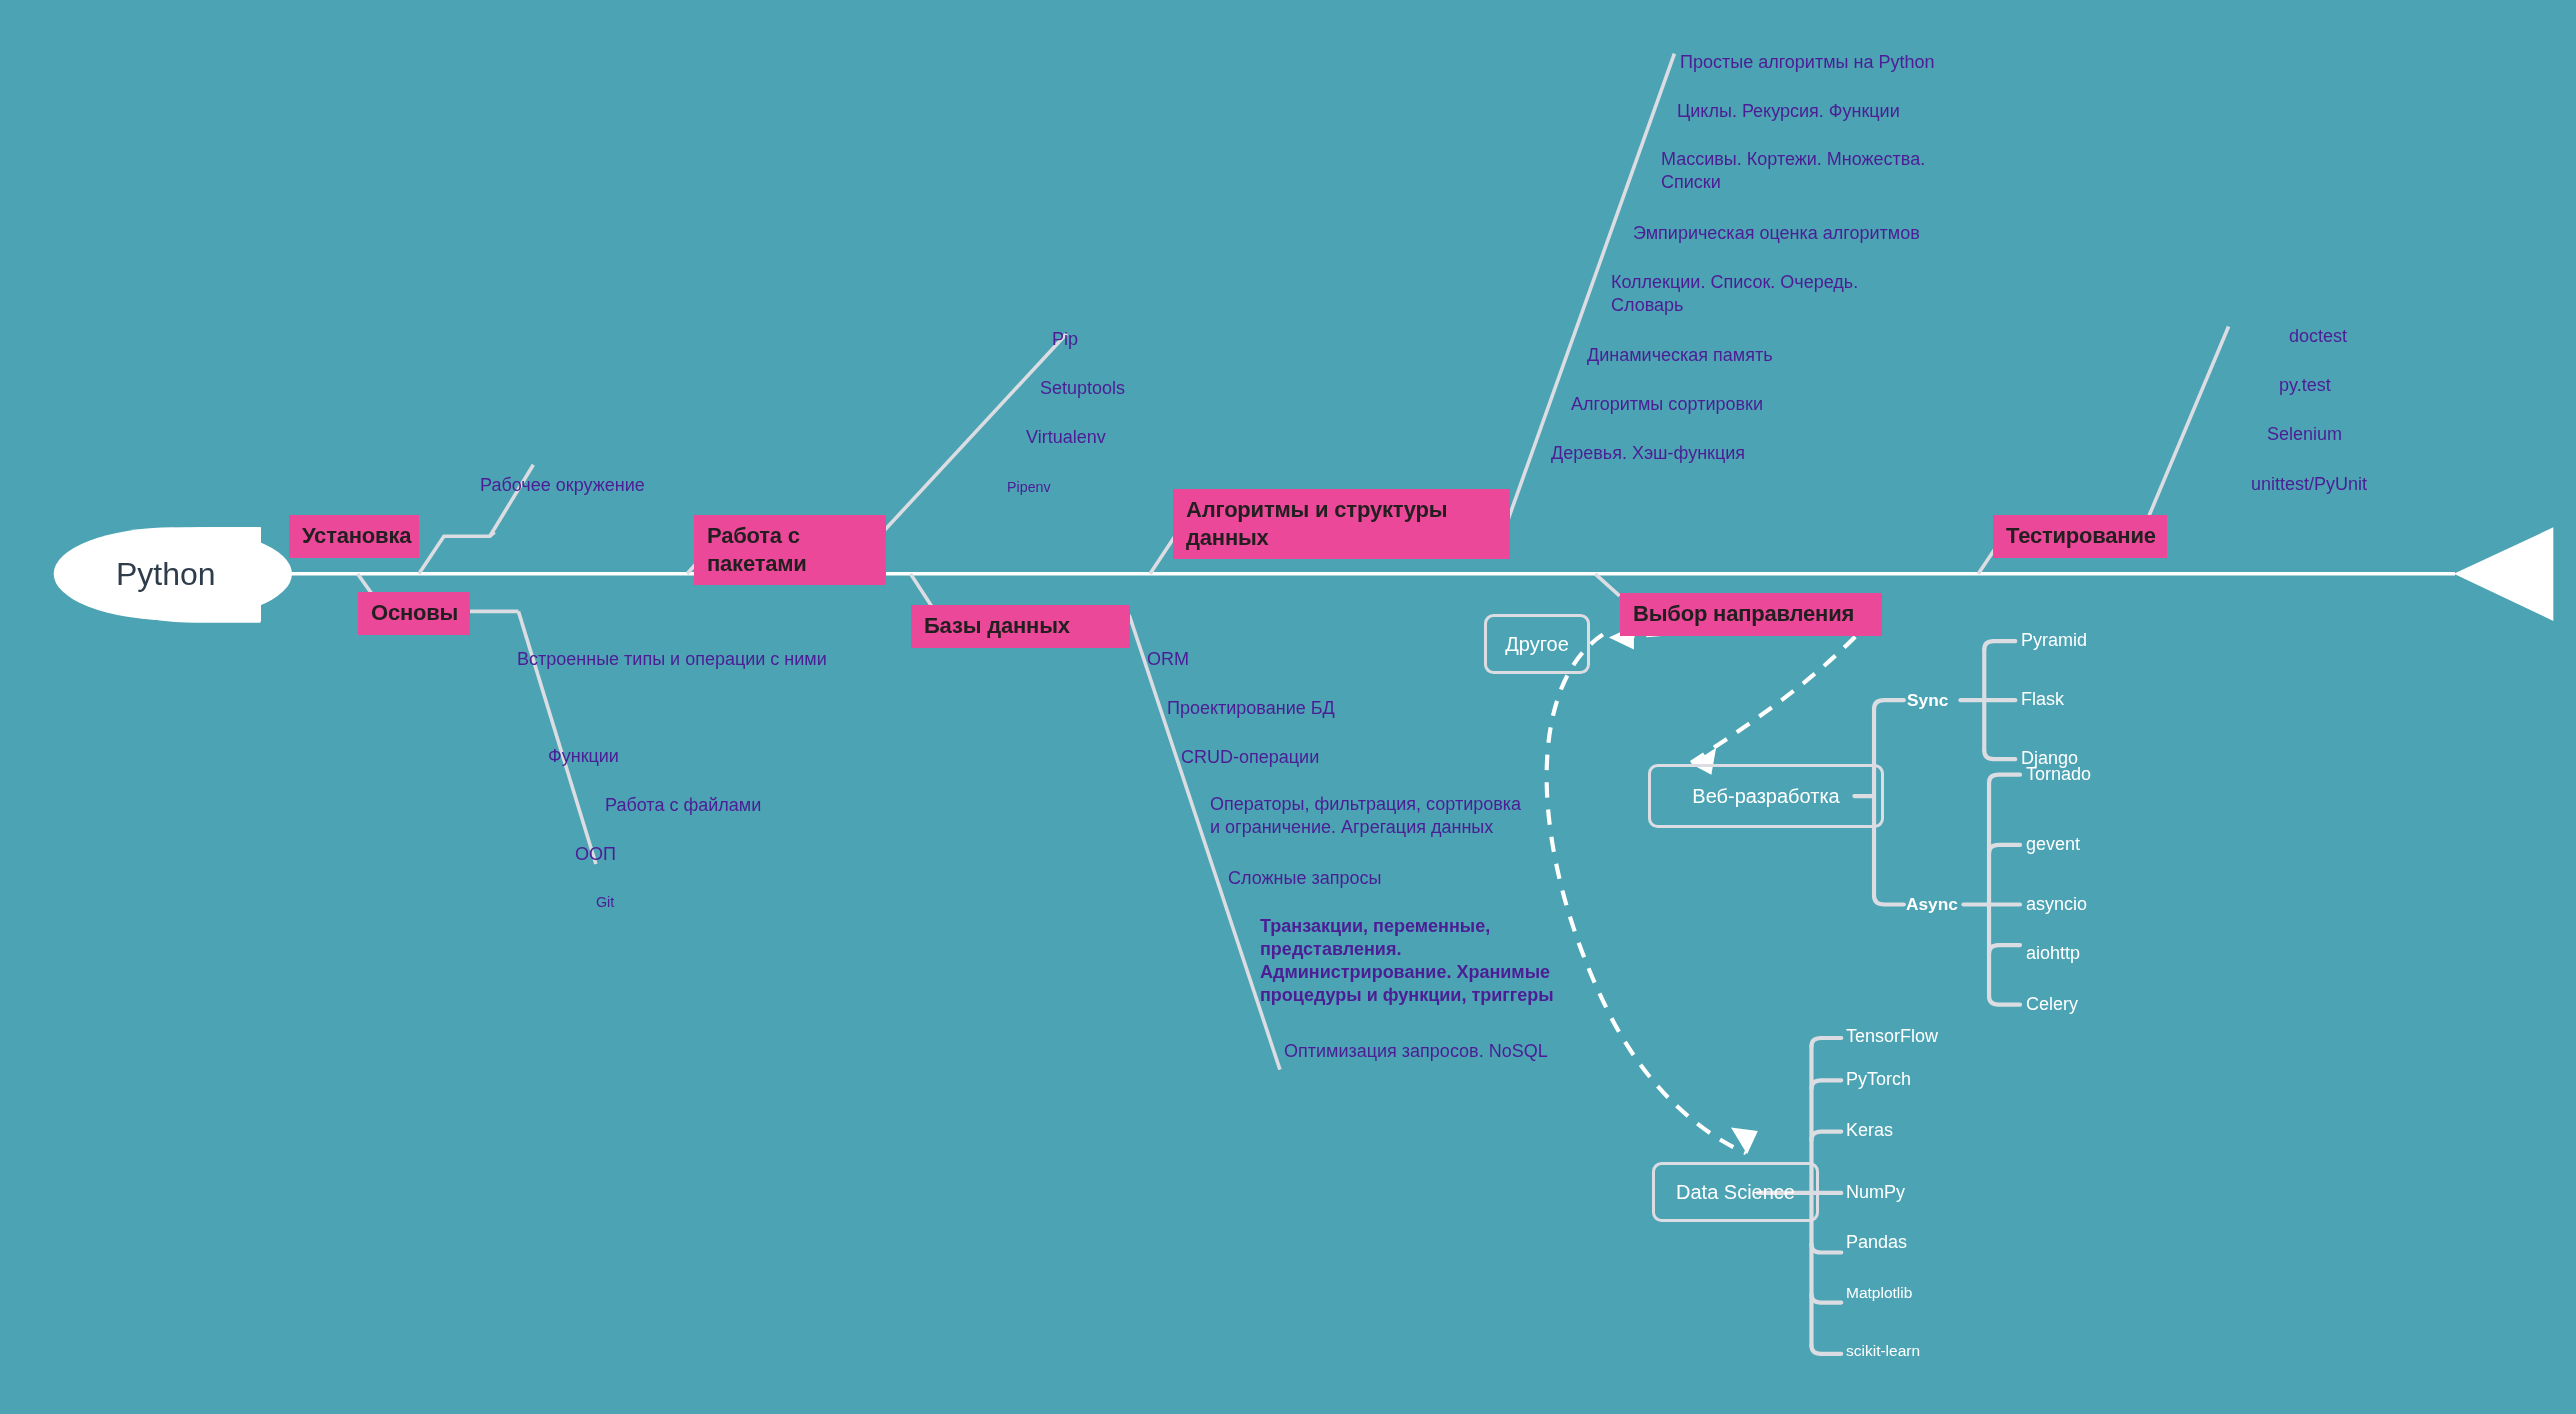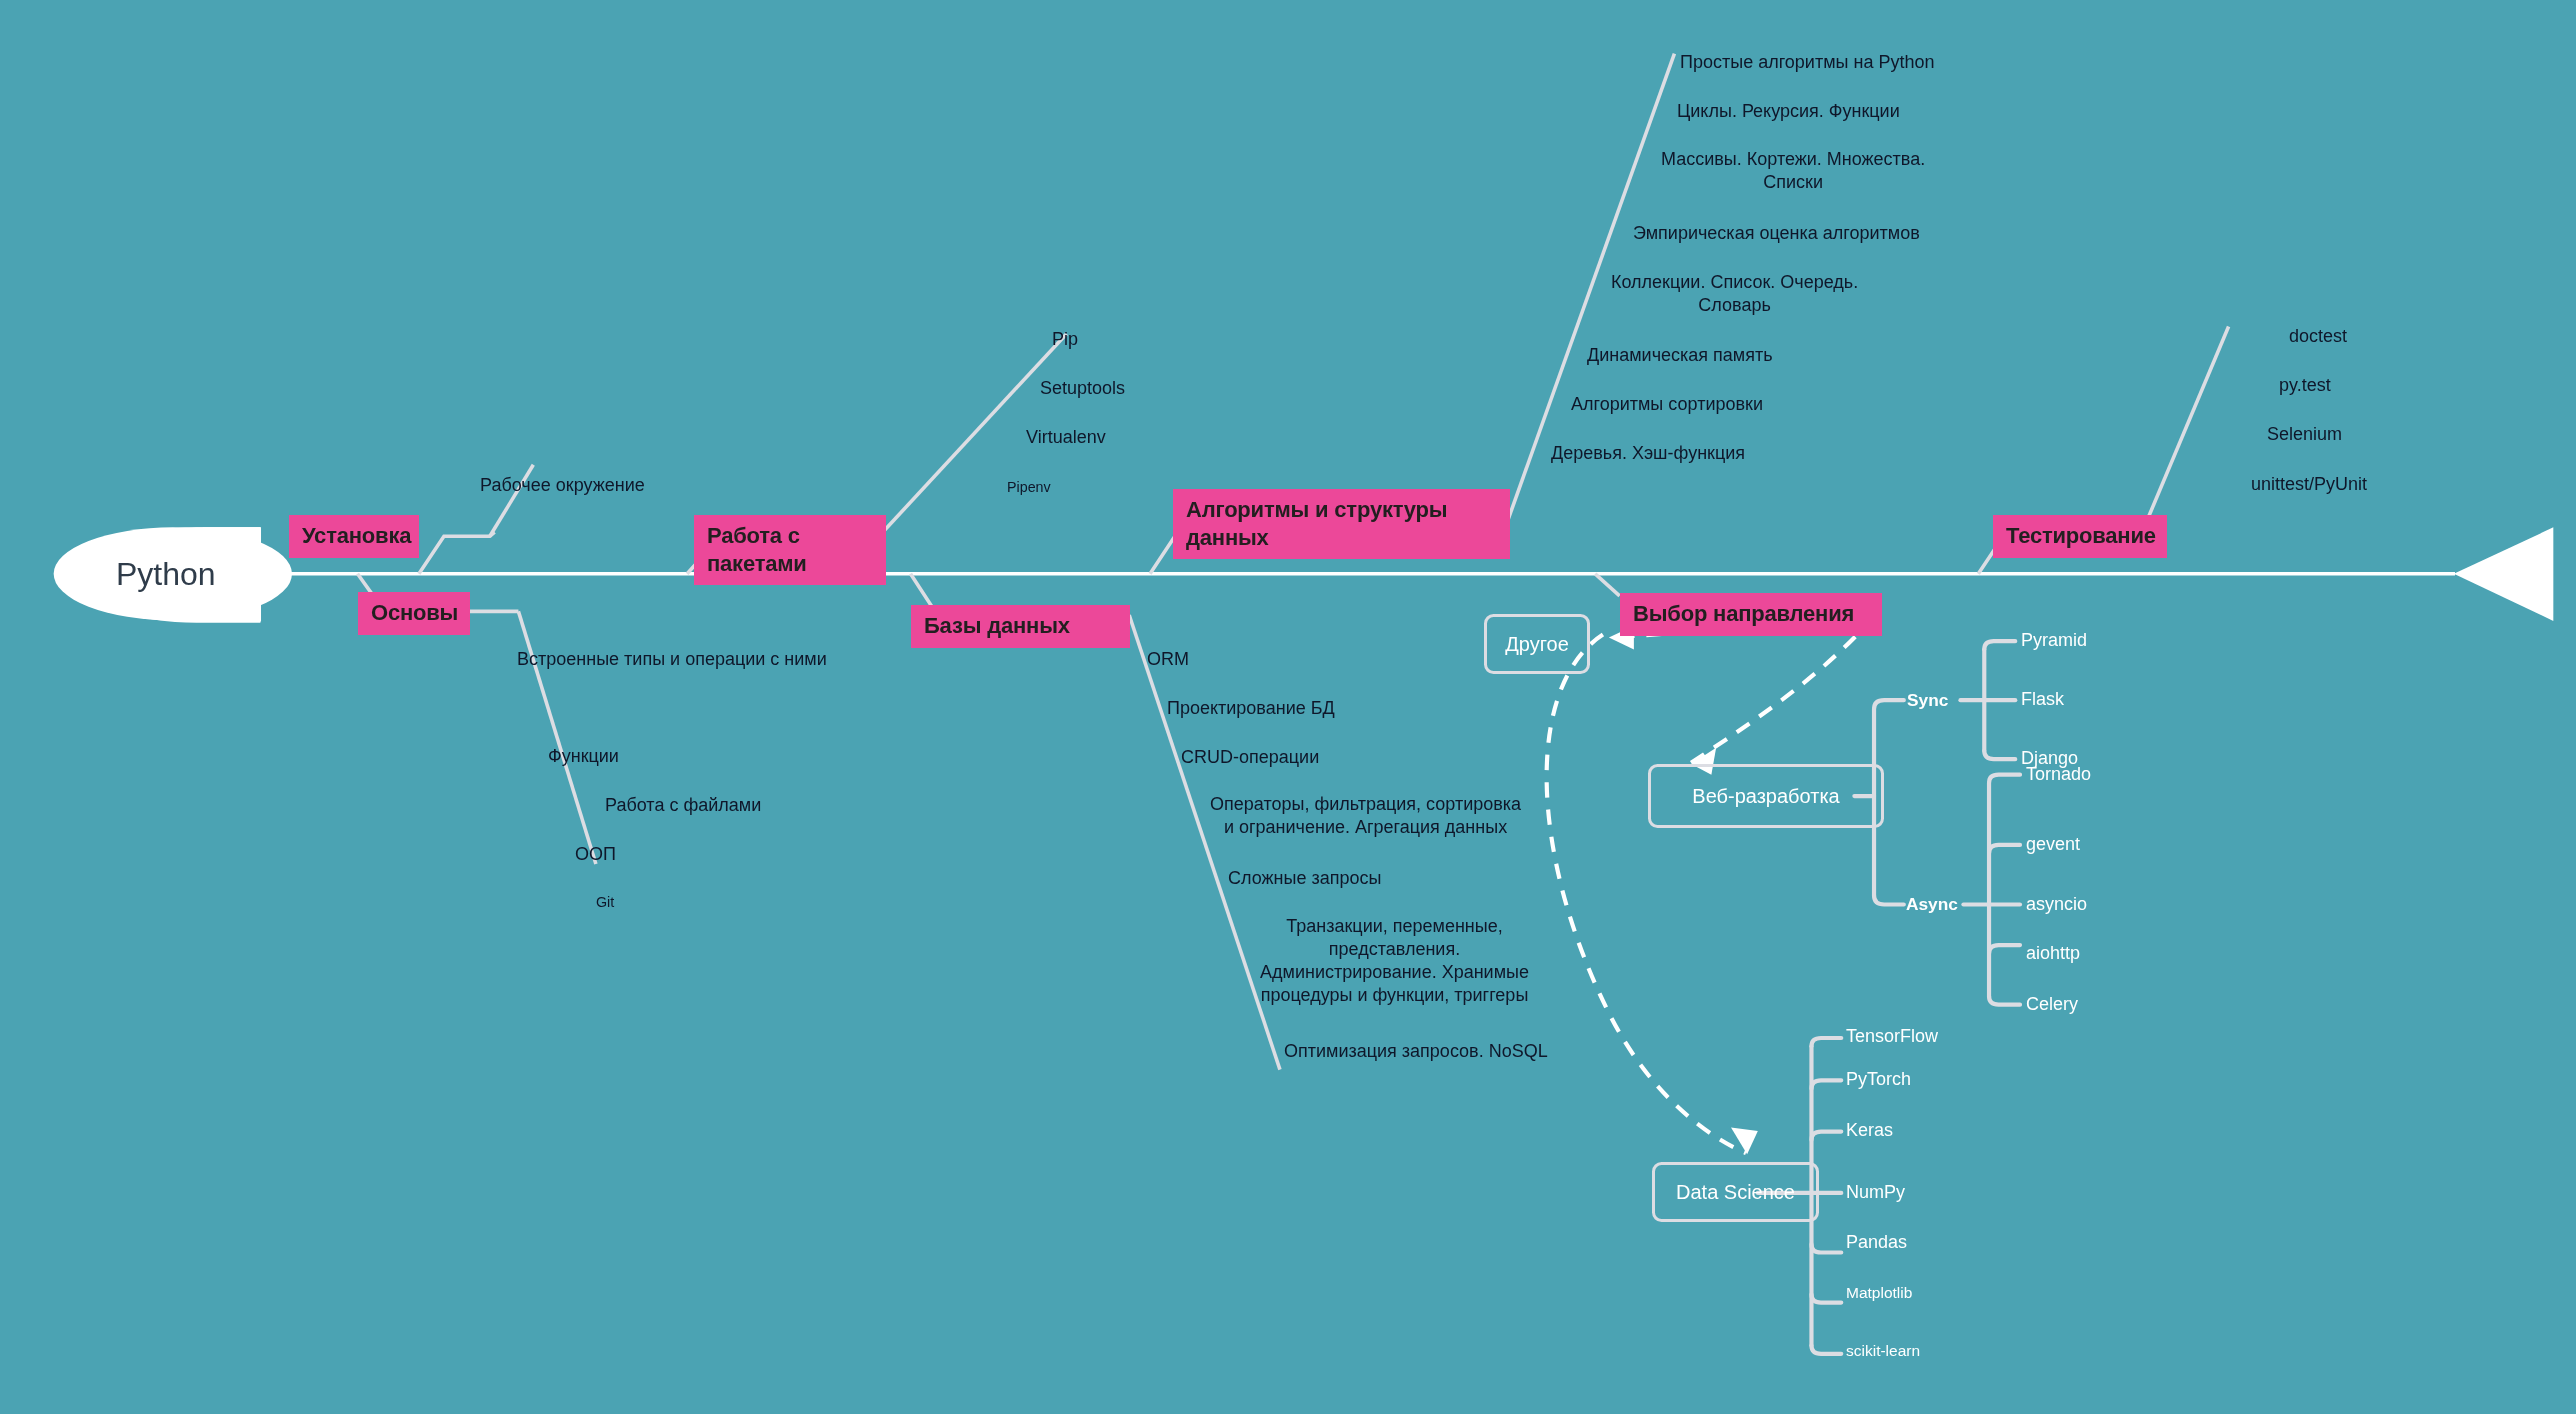--- a/index.html
+++ b/index.html
@@ -21,25 +21,24 @@
     line-height:1.25;
     padding:7.2px 13px 8.3px 13px;
     box-sizing:border-box;
     white-space:pre-line;
     letter-spacing:-0.2px;
   }
 
   
   .sub{
     position:absolute;
-    color:#0f172a;
+    color:#4c1d95;
     font-size:18px;
     line-height:1.28;
     white-space:pre-line;
-    text-align:center;
   }
   .sub.small{font-size:14.3px;}
 
   
   .dirbox{
     position:absolute;
     border:3px solid #dcdde3;
     border-radius:9.5px;
     color:#ffffff;
     font-size:20px;
@@ -213,21 +212,21 @@
   <div class="sub" style="left:561px;top:794px;margin-left:44px;">Работа с файлами</div>
   <div class="sub" style="left:575px;top:843px;">ООП</div>
   <div class="sub small" style="left:596px;top:893px;">Git</div>
 
   <div class="sub" style="left:1147px;top:648px;">ORM</div>
   <div class="sub" style="left:1167px;top:697px;">Проектирование БД</div>
   <div class="sub" style="left:1181px;top:746px;">CRUD-операции</div>
   <div class="sub" style="left:1210px;top:793px;">Операторы, фильтрация, сортировка
 и ограничение. Агрегация данных</div>
   <div class="sub" style="left:1228px;top:867px;">Сложные запросы</div>
-  <div class="sub" style="left:1260px;top:915px;">Транзакции, переменные,
+  <div class="sub" style="left:1260px;top:915px;font-weight:bold;">Транзакции, переменные,
 представления.
 Администрирование. Хранимые
 процедуры и функции, триггеры</div>
   <div class="sub" style="left:1284px;top:1040px;">Оптимизация запросов. NoSQL</div>
 
   <div class="dirbox" style="left:1484px;top:614px;width:106px;height:60px;">Другое</div>
 
   <div class="dirbox" style="left:1648px;top:764px;width:236px;height:64px;">Веб-разработка</div>
 
   <div class="dirbox" style="left:1652px;top:1162px;width:167px;height:60px;">Data Science</div>

